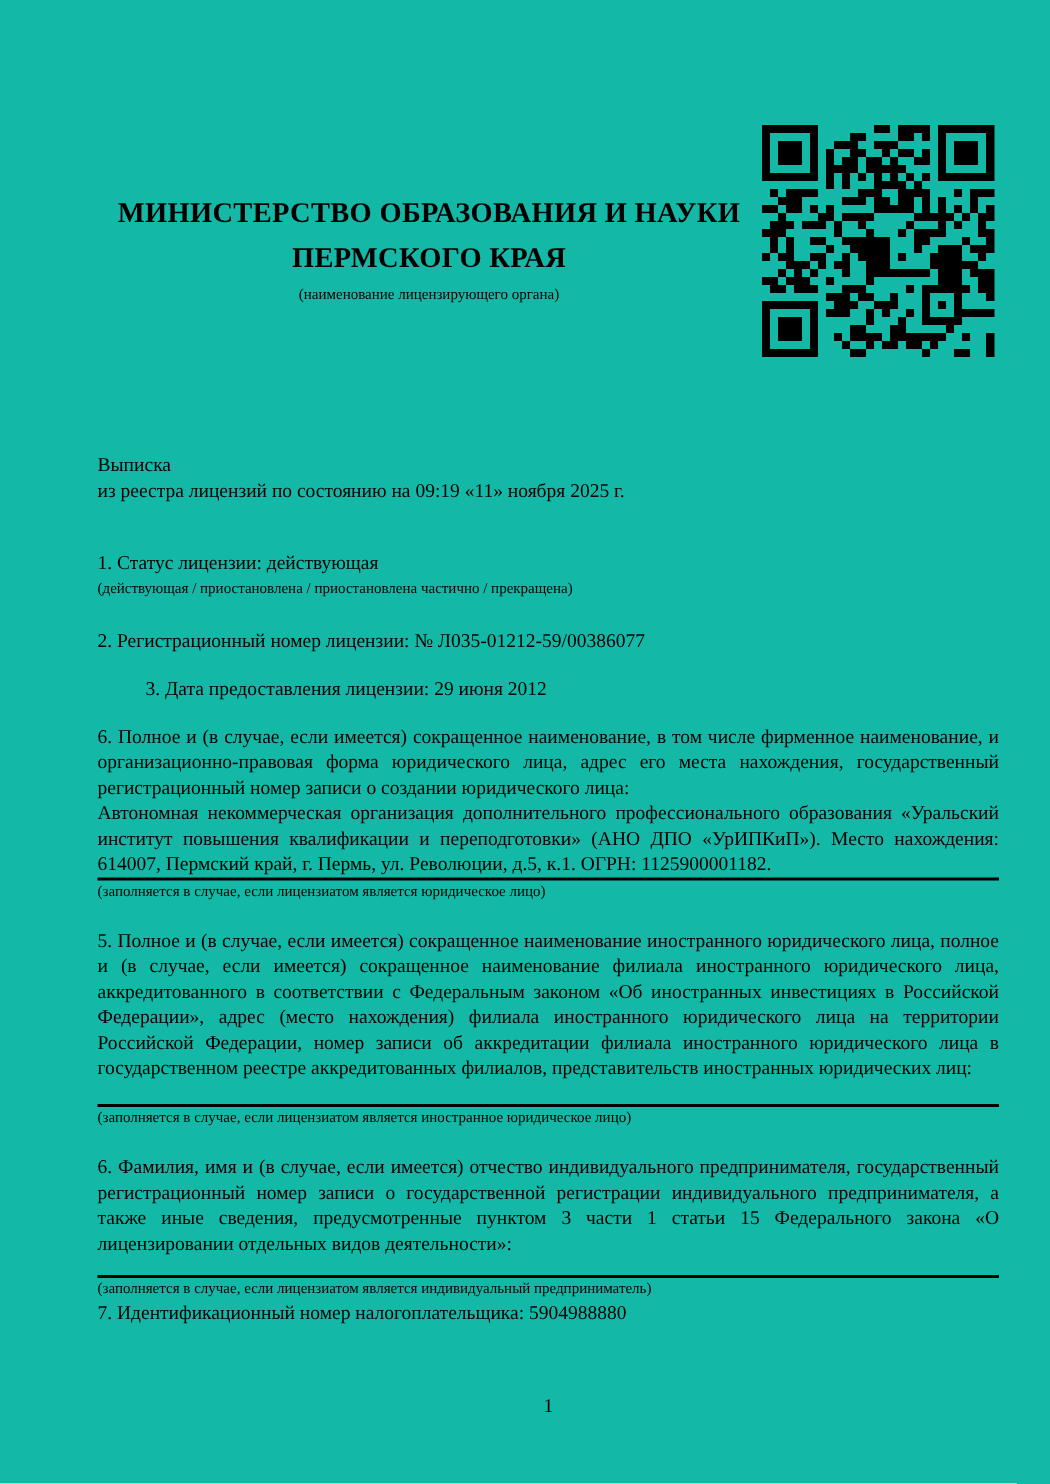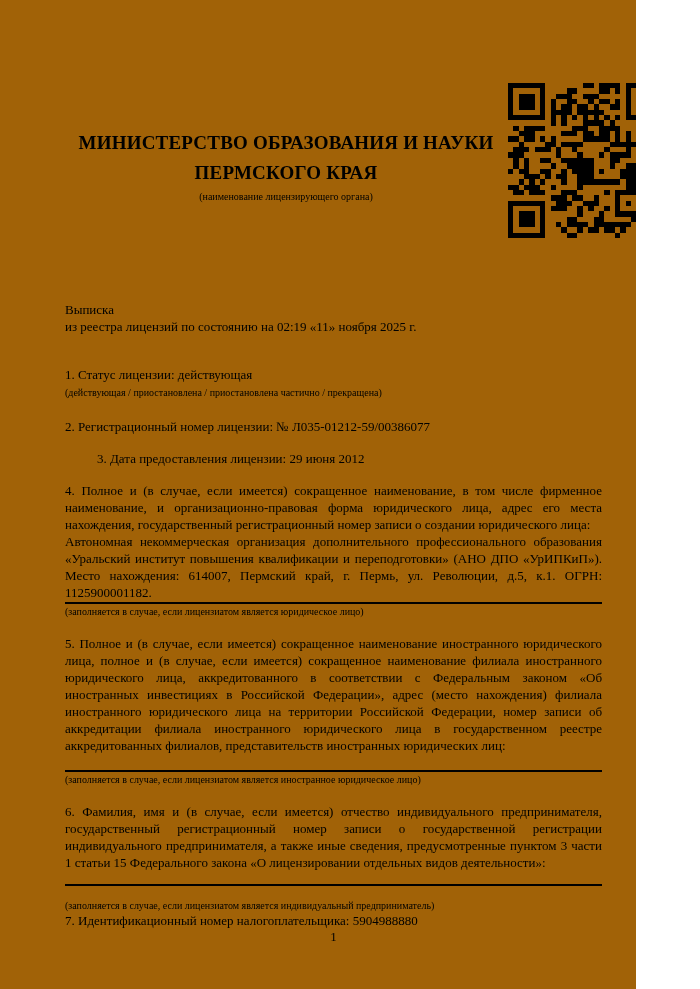--- a/index.html
+++ b/index.html
@@ -1,19 +1,19 @@
 <!DOCTYPE html>
 <html lang="ru"><head>
 <meta charset="utf-8">
 <style>
   html,body{margin:0;padding:0;background:#ffffff;}
   .page{
     position:relative;
-    width:636px;height:989px;
-    background:#a16207;
+    width:700px;height:989px;
+    background:#14b8a6;
     color:#000;
     font-family:"Liberation Serif","DejaVu Serif",serif;
     font-size:13px;line-height:17px;
     overflow:hidden;
     box-sizing:border-box;
   }
   .content{position:absolute;left:65px;right:34px;top:0;}
   
   .qr{position:absolute;left:508px;top:83px;width:155px;height:155px;}
   .ministry{margin-top:128px;width:442px;text-align:center;}
@@ -31,21 +31,21 @@
   #item2{margin-top:19px;}
   #item3{margin-top:15px;margin-left:32px;}
   #item4{margin-top:15px;}
   #rule4{margin-top:1px;}
   #item4-cap{margin-top:2px;}
   #item5{margin-top:17px;}
   #rule5{margin-top:16px;}
   #item5-cap{margin-top:2px;}
   #item6{margin-top:17px;}
   #rule6{margin-top:13px;}
-  #item6-cap{margin-top:14px;}
+  #item6-cap{margin-top:2px;}
   #item7{}
   .page-number{position:absolute;top:928px;left:65px;right:34px;text-align:center;font-size:13px;line-height:17px;}
 </style>
 </head>
 <body>
 
 <div class="page">
 
   <div class="qr">
     <svg id="qr" viewBox="0 0 29 29" width="155" height="155" fill="#000000" shape-rendering="crispEdges">
@@ -472,32 +472,32 @@
     <div class="ministry">
       <div class="ministry-name">
         <span>МИНИСТЕРСТВО ОБРАЗОВАНИЯ И НАУКИ</span><br>
         <span>ПЕРМСКОГО КРАЯ</span>
       </div>
       <div class="ministry-caption">(наименование лицензирующего органа)</div>
     </div>
 
     <div class="doc-title">
       <div>Выписка</div>
-      <div>из реестра лицензий по состоянию на 02:19 «11» ноября 2025 г.</div>
+      <div>из реестра лицензий по состоянию на 09:19 «11» ноября 2025 г.</div>
     </div>
 
     <p class="it" id="item1">1. Статус лицензии: действующая</p>
     <div class="cap" id="item1-cap">(действующая / приостановлена / приостановлена частично / прекращена)</div>
 
     <p class="it" id="item2">2. Регистрационный номер лицензии: № Л035-01212-59/00386077</p>
 
     <p class="it" id="item3">3. Дата предоставления лицензии: 29 июня 2012</p>
 
     <div id="item4">
-      <p class="it j">4. Полное и (в случае, если имеется) сокращенное наименование, в том числе фирменное наименование, и организационно-правовая форма юридического лица, адрес его места нахождения, государственный регистрационный номер записи о создании юридического лица:</p>
+      <p class="it j">6. Полное и (в случае, если имеется) сокращенное наименование, в том числе фирменное наименование, и организационно-правовая форма юридического лица, адрес его места нахождения, государственный регистрационный номер записи о создании юридического лица:</p>
       <p class="it j">Автономная некоммерческая организация дополнительного профессионального образования «Уральский институт повышения квалификации и переподготовки» (АНО ДПО «УрИПКиП»). Место нахождения: 614007, Пермский край, г. Пермь, ул. Революции, д.5, к.1. ОГРН: 1125900001182.</p>
     </div>
     <div class="rule" id="rule4"></div>
     <div class="cap" id="item4-cap">(заполняется в случае, если лицензиатом является юридическое лицо)</div>
 
     <div id="item5">
       <p class="it j">5. Полное и (в случае, если имеется) сокращенное наименование иностранного юридического лица, полное и (в случае, если имеется) сокращенное наименование филиала иностранного юридического лица, аккредитованного в соответствии с Федеральным законом «Об иностранных инвестициях в Российской Федерации», адрес (место нахождения) филиала иностранного юридического лица на территории Российской Федерации, номер записи об аккредитации филиала иностранного юридического лица в государственном реестре аккредитованных филиалов, представительств иностранных юридических лиц:</p>
     </div>
     <div class="rule" id="rule5"></div>
     <div class="cap" id="item5-cap">(заполняется в случае, если лицензиатом является иностранное юридическое лицо)</div>

